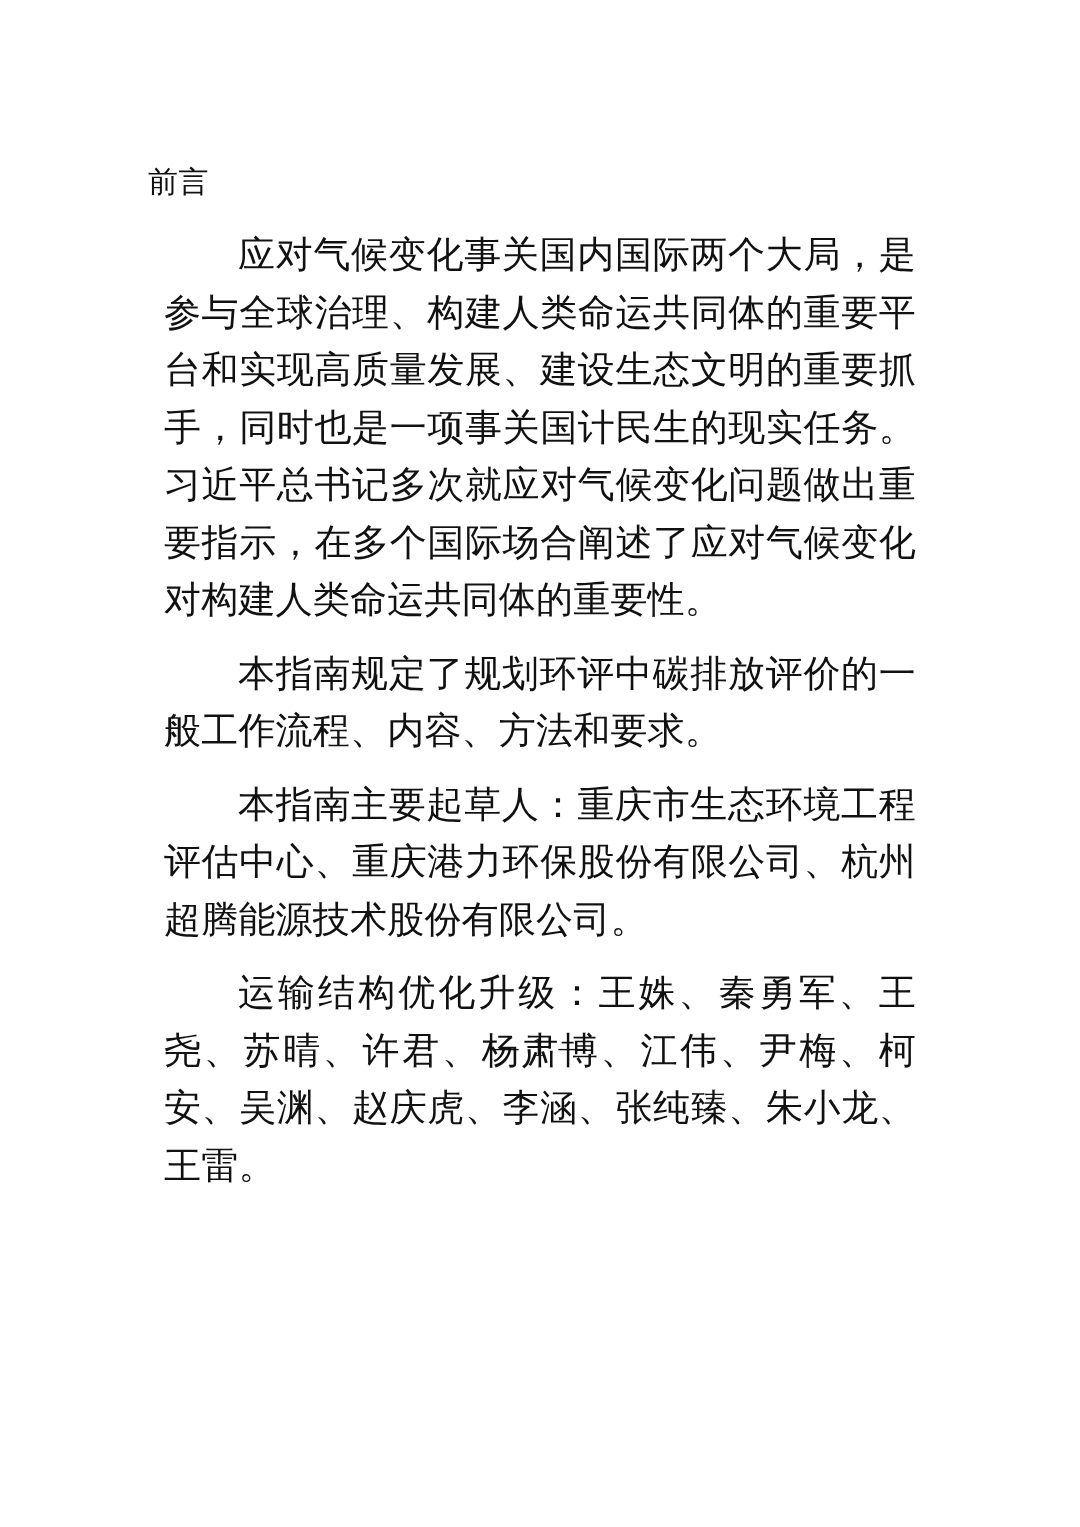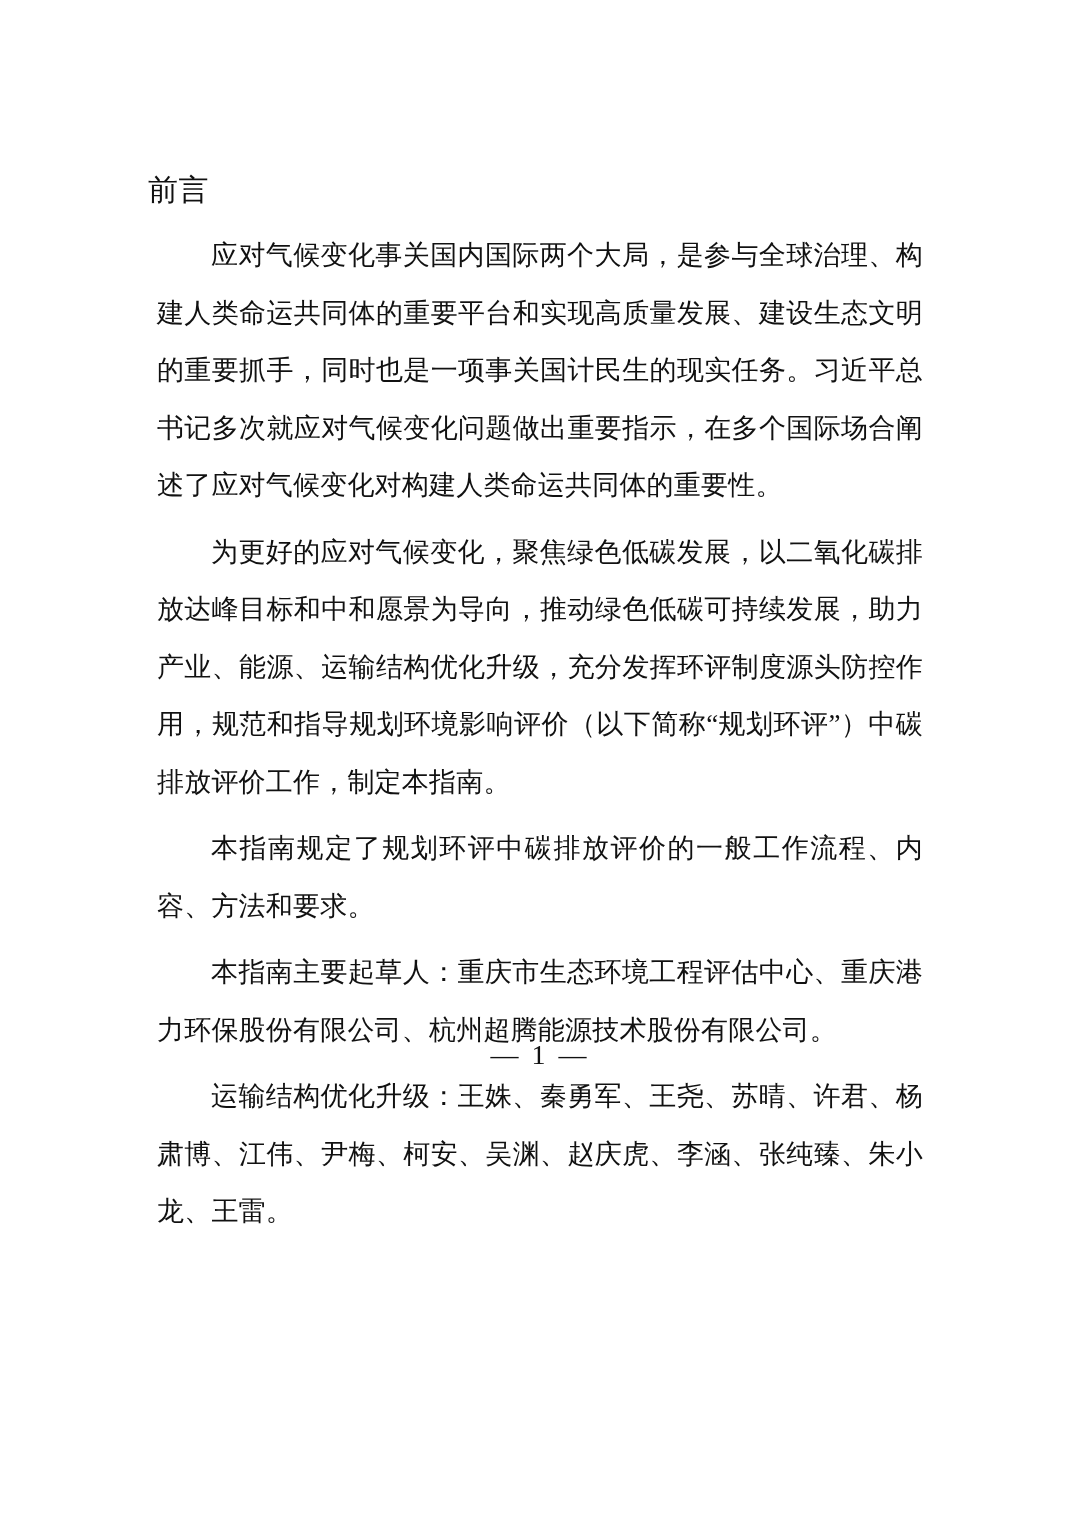--- a/index.html
+++ b/index.html
@@ -11,45 +11,45 @@
     width: 1080px;
     height: 1527px;
     position: relative;
     font-family: "Liberation Serif", "DejaVu Serif", serif;
     color: #111111;
     overflow: hidden;
   }
   .page {
     position: absolute;
     left: 0;
-    top: 12px;
+    top: 4px;
     width: 1080px;
     height: 1155px;
     box-sizing: border-box;
     padding: 150px 148px 0 148px;
   }
   .doc-body {
     width: 784px;
     margin: 0 auto;
   }
   .heading {
     font-size: 30px;
     line-height: 56px;
     letter-spacing: 0.5px;
     margin: 0 0 2px 0;
     text-align: left;
     font-weight: 400;
   }
   .para {
-    font-size: 27px;
+    font-size: 37px;
     line-height: 57.5px;
     text-align: justify;
     text-justify: inter-ideograph;
     text-indent: 2em;
-    margin: 9px;
+    margin: 16px;
     letter-spacing: 0.2px;
     word-break: break-all;
   }
   .footer {
     position: absolute;
     left: 0;
     bottom: 96px;
     width: 1080px;
     text-align: center;
     font-size: 28px;
@@ -57,19 +57,18 @@
     color: #111111;
   }
 </style>
 </head>
 <body>
 
 <div class="page">
   <div class="doc-body">
     <h1 class="heading">前言</h1>
     <p class="para">应对气候变化事关国内国际两个大局，是参与全球治理、构建人类命运共同体的重要平台和实现高质量发展、建设生态文明的重要抓手，同时也是一项事关国计民生的现实任务。习近平总书记多次就应对气候变化问题做出重要指示，在多个国际场合阐述了应对气候变化对构建人类命运共同体的重要性。</p>
-    <p class="para">为更好的应对气候变化，聚焦绿色低碳发展，以二氧化碳排放达峰目标和中和愿景为导向，推动绿色低碳可持续发展，助力产业、能源、运输结构优化升级，充分发挥环评制度源头防控作用，规范和指导规划环境影响评价（以下简称“规划环评”）中碳排放评价工作，制定本指南。</p>
     <p class="para">本指南规定了规划环评中碳排放评价的一般工作流程、内容、方法和要求。</p>
     <p class="para">本指南主要起草人：重庆市生态环境工程评估中心、重庆港力环保股份有限公司、杭州超腾能源技术股份有限公司。</p>
     <p class="para">运输结构优化升级：王姝、秦勇军、王尧、苏晴、许君、杨肃博、江伟、尹梅、柯安、吴渊、赵庆虎、李涵、张纯臻、朱小龙、王雷。</p>
   </div>
   <div class="footer">— 1 —</div>
 </div>
 
 </body></html>

